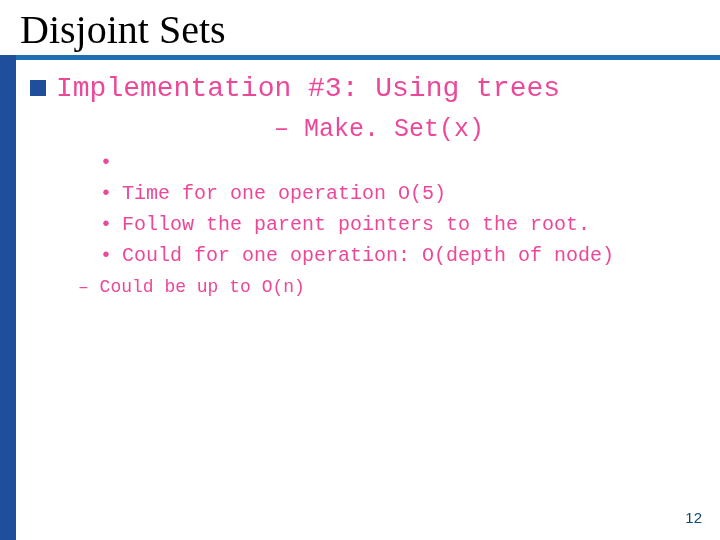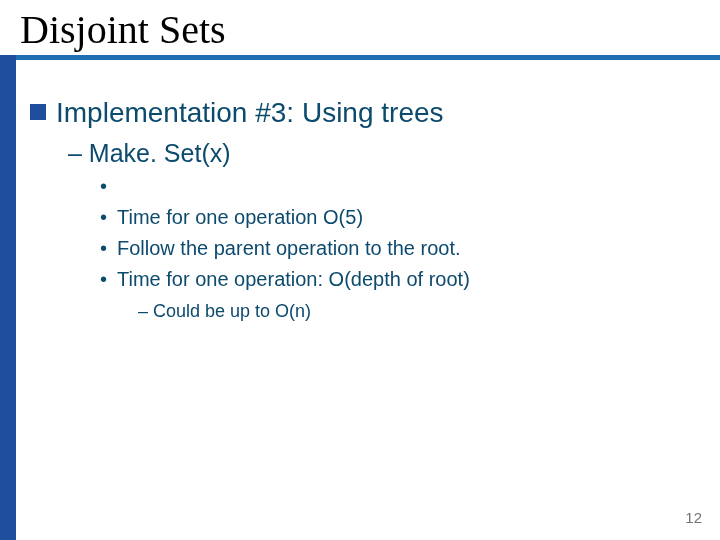--- a/index.html
+++ b/index.html
@@ -41,23 +41,24 @@
     position: absolute;
     left: 0;
     top: 55px;
     width: 720px;
     height: 5px;
     background: #1F6FB5;
   }
   .content {
     position: absolute;
     left: 30px;
-    top: 96px;
+    top: 72px;
     right: 30px;
-    color: #0c4a6e;
+    color: #ec4899;
+    font-family: Liberation Mono, monospace;
   }
   .lvl1 {
     display: flex;
     align-items: flex-start;
     margin-bottom: 8px;
   }
   .sq-bullet {
     width: 16px;
     height: 16px;
     background: #1F4E9C;
@@ -68,45 +69,46 @@
   .lvl1-text {
     font-size: 28px;
     line-height: 1.2;
   }
   .lvl2 {
     margin-left: 38px;
     font-size: 25px;
     line-height: 1.25;
     margin-top: 6px;
     margin-bottom: 2px;
+    text-align: center;
   }
   .lvl3 {
     margin-left: 70px;
     font-size: 20px;
     line-height: 1.35;
     display: flex;
     align-items: flex-start;
     margin-top: 4px;
   }
   .dot {
     flex: 0 0 auto;
     margin-right: 10px;
   }
   .lvl4 {
-    margin-left: 108px;
+    margin-left: 48px;
     font-size: 18px;
     line-height: 1.35;
     margin-top: 6px;
   }
   .page-num {
     position: absolute;
     right: 18px;
     bottom: 14px;
     font-size: 15px;
-    color: #737373;
+    color: #0c4a6e;
   }
 </style>
 </head>
 <body>
 
 <div class="slide">
   <div class="title">Disjoint Sets</div>
   <div class="title-rule"></div>
   <div class="left-bar"></div>
 
@@ -123,25 +125,25 @@
       <span class="dot">•</span>
     </div>
     <div class="lvl3">
       <span class="dot">•</span>
       <span>Time for one operation O(5)</span>
     </div>
 
 
     <div class="lvl3">
       <span class="dot">•</span>
-      <span>Follow the parent operation to the root.</span>
+      <span>Follow the parent pointers to the root.</span>
     </div>
     <div class="lvl3">
       <span class="dot">•</span>
-      <span>Time for one operation: O(depth of root)</span>
+      <span>Could for one operation: O(depth of node)</span>
     </div>
 
     <div class="lvl4">– Could be up to O(n)</div>
 
   </div>
 
   <div class="page-num">12</div>
 </div>
 
 </body></html>

